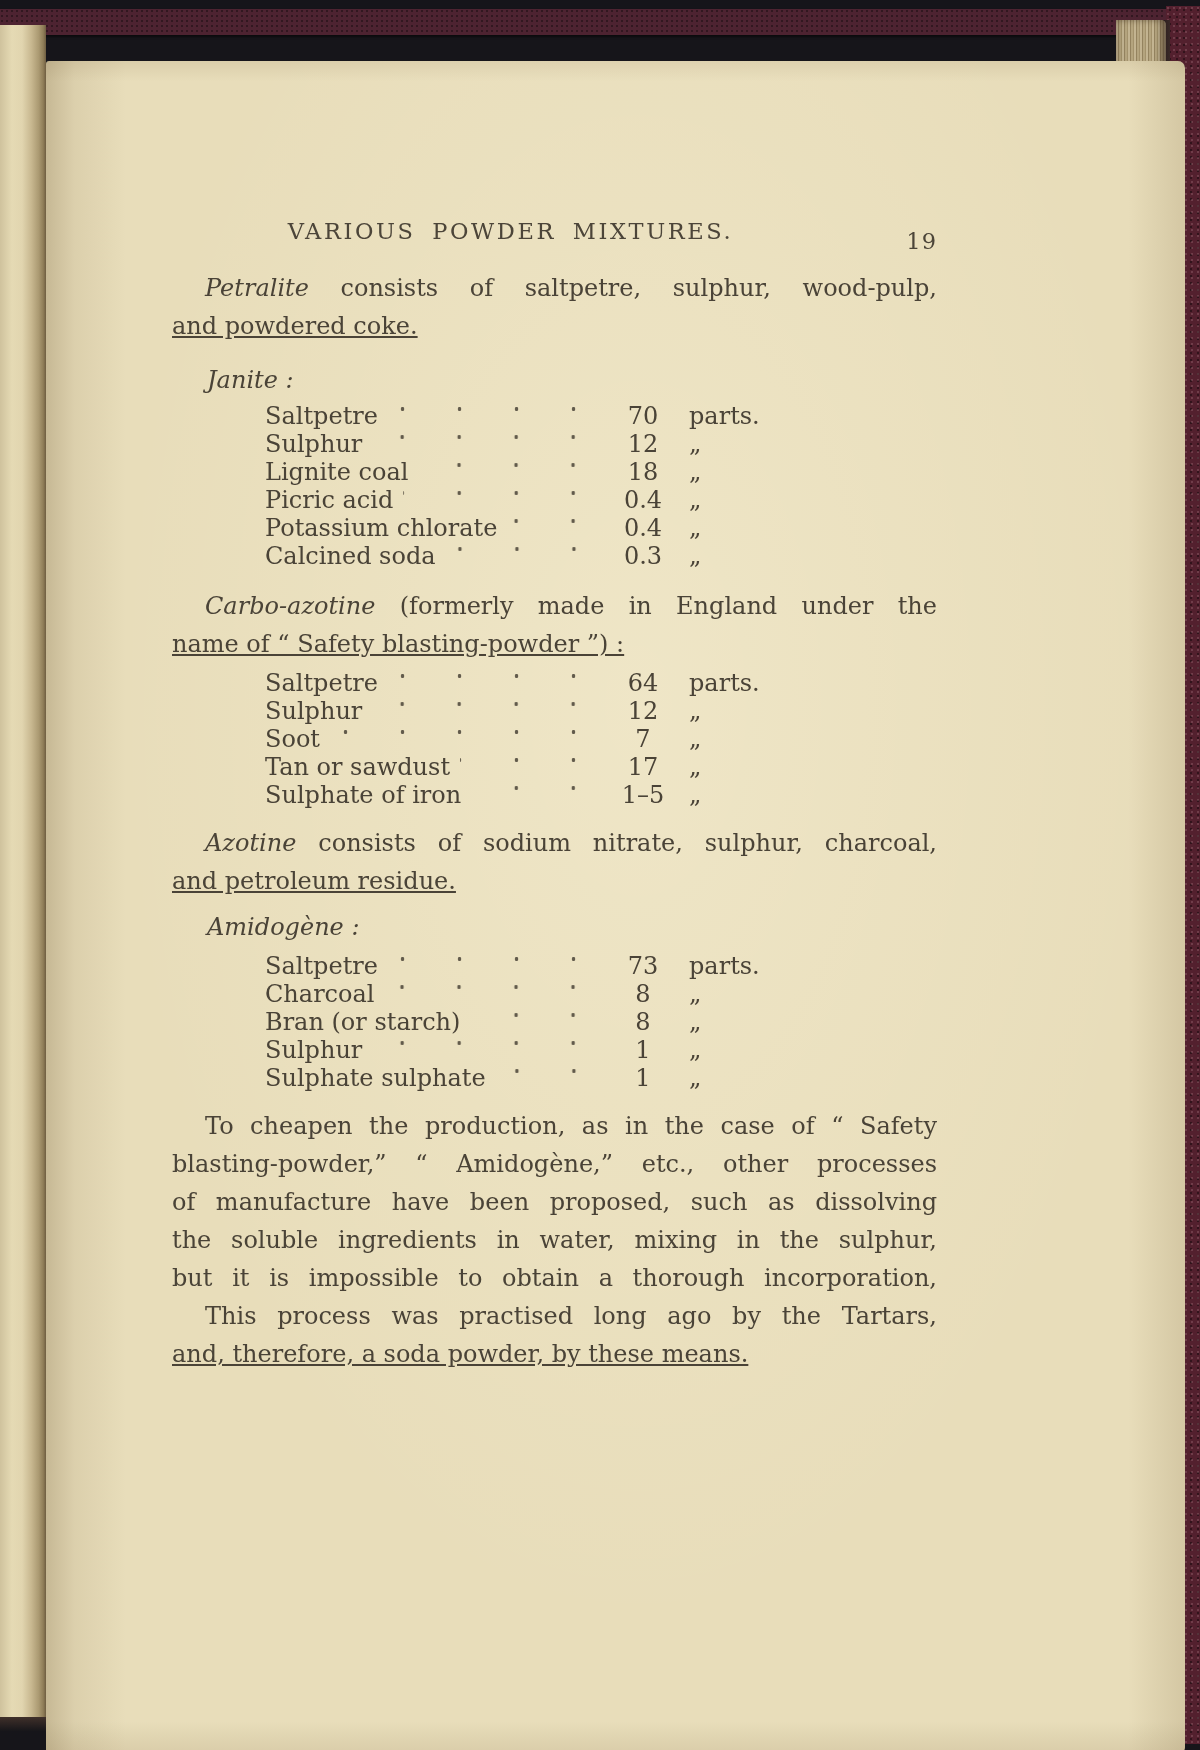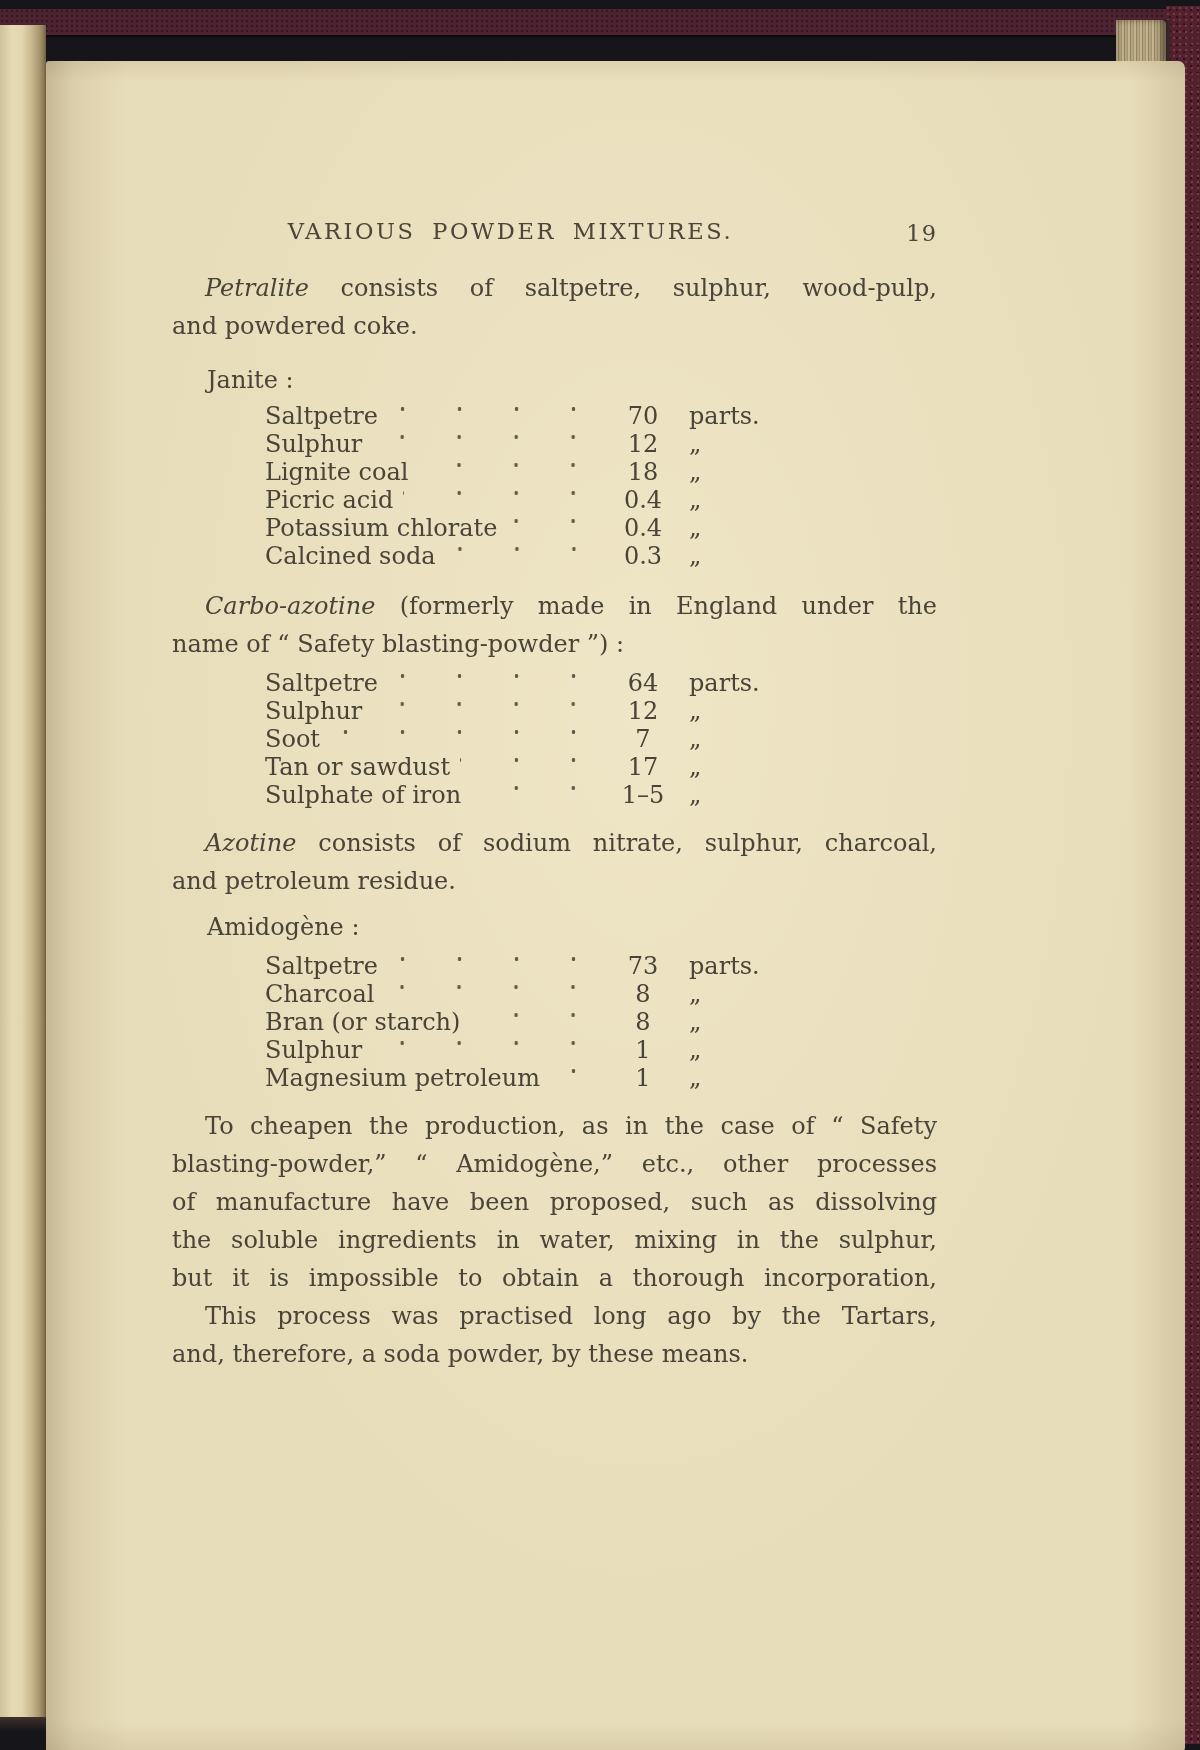--- a/index.html
+++ b/index.html
@@ -59,29 +59,29 @@
     margin-top:36px;
   }
   .content {
     position:absolute; left:126px; top:157px; width:765px;
     color:#4a4337; font-size:24px;
   }
   
   .running-head { position:relative; height:32px; margin-bottom:19px;
     font-size:22.5px; letter-spacing:2.6px; word-spacing:7px; color:#4c4539; }
   .rh-title { display:block; text-align:center; transform:translateX(-44px); }
-  .rh-num { position:absolute; right:0; top:2px; letter-spacing:1px; word-spacing:0; }
+  .rh-num { position:absolute; right:0; top:10px; letter-spacing:1px; word-spacing:0; }
   
   .para .line { display:block; line-height:38px;
     text-align:justify; text-align-last:justify; white-space:normal; }
   .para .line.first { text-indent:33px; }
-  .para .line.last { text-align-last:left; }
+  .para .line.last { text-align-last:left;text-decoration:underline; }
   .lead { font-style:italic; }
   
-  .mix-title { line-height:36px; padding-left:35px; }
+  .mix-title { line-height:36px; padding-left:35px; font-style:italic; }
   .row { display:flex; align-items:baseline; width:612px; padding-left:93px;
     height:28px; line-height:28px; font-size:24px; }
   .lbl { white-space:nowrap; }
   .leader { flex:1 1 auto; align-self:stretch; margin:0 8px 0 10px;
     background-image:radial-gradient(circle, rgba(74,67,55,.85) 1.7px, transparent 2.1px);
     background-size:57px 28px; background-repeat:repeat-x;
     background-position:right 2px bottom 7px; }
   .val { width:62px; text-align:center; white-space:nowrap; }
   .unit { width:110px; padding-left:15px; white-space:nowrap; }
   
@@ -218,21 +218,21 @@
             <span class="val">8</span>
             <span class="unit">„</span>
         </div>
         <div class="row">
           <span class="lbl">Sulphur</span>
             <span class="leader"></span>
             <span class="val">1</span>
             <span class="unit">„</span>
         </div>
         <div class="row">
-          <span class="lbl">Magnesium petroleum</span>
+          <span class="lbl">Sulphate sulphate</span>
             <span class="leader"></span>
             <span class="val">1</span>
             <span class="unit">„</span>
         </div>
       </div>
 
       <div class="para mt15">
         <span class="line first">To cheapen the production, as in the case of “ Safety</span>
         <span class="line">blasting-powder,” “ Amidogène,” etc., other processes</span>
         <span class="line">of manufacture have been proposed, such as dissolving</span>

